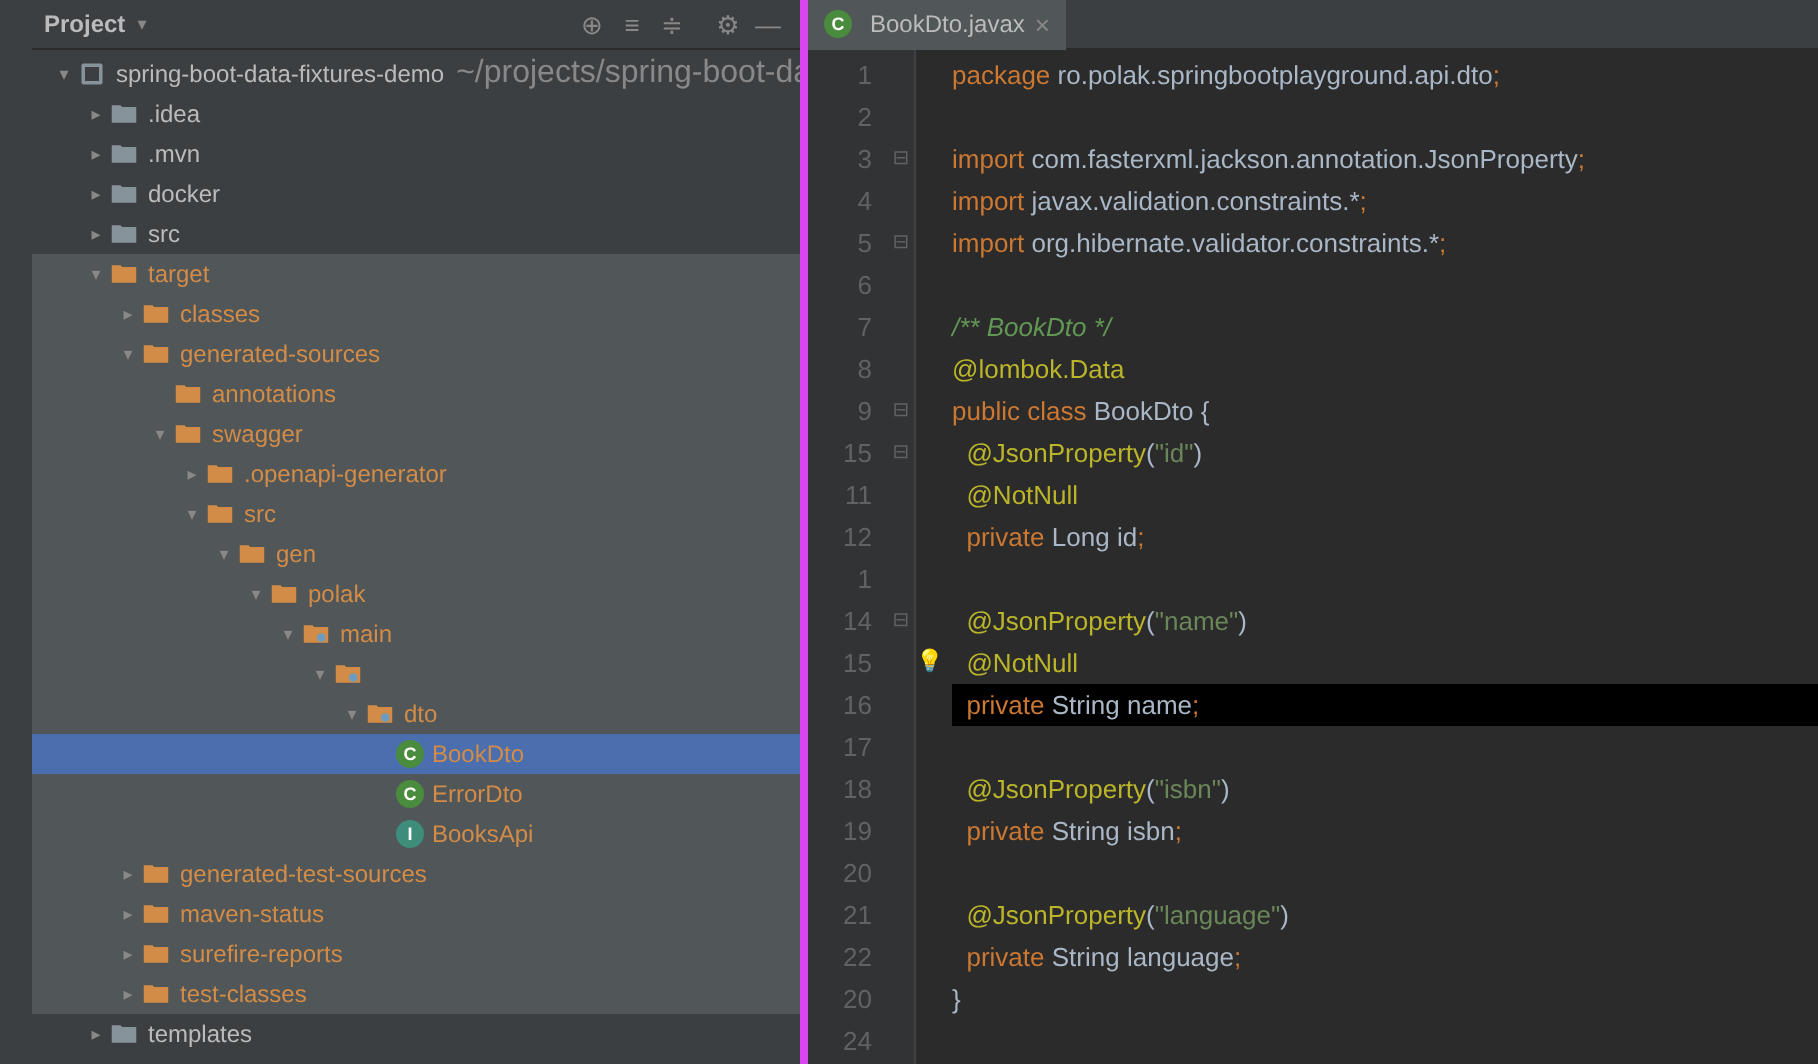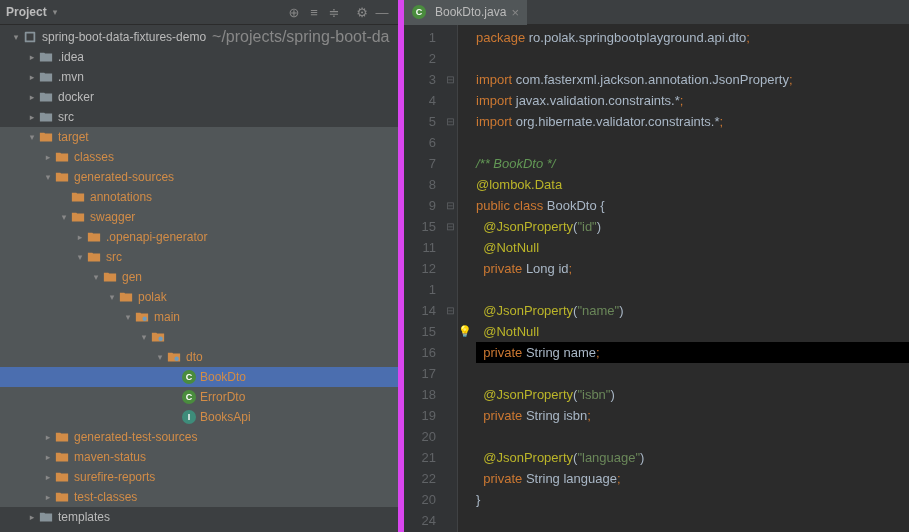--- a/index.html
+++ b/index.html
@@ -1,17 +1,17 @@
 <!DOCTYPE html>
 <html><head>
 <meta charset="utf-8">
 <style>
 * { margin:0; padding:0; box-sizing:border-box; font-family:'Segoe UI',Arial,sans-serif; }
 body { background:#2b2b2b; color:#a9b7c6; font-size:12px; width:909px; height:532px; overflow:hidden; display:flex; }
-.sidebar { width:404px; background:#3c3f41; display:flex; flex-direction:column; border-right:6px solid #d946ef; }
+.sidebar { width:404px; background:#3c3f41; display:flex; flex-direction:column; border-right:4px solid #d946ef;padding-left:16px; }
 .sb-header { height:25px; display:flex; align-items:center; padding:0 6px; border-bottom:1px solid #2b2b2b; background:#3c3f41; }
 .sb-title { color:#bbbbbb; font-weight:bold; font-size:12px; margin-right:4px; }
 .sb-title-arrow { color:#888; font-size:9px; margin-left:2px; }
 .sb-spacer { flex:1; }
 .sb-icon { width:20px; height:20px; display:flex; align-items:center; justify-content:center; color:#888; cursor:pointer; font-size:13px; }
 .tree { flex:1; overflow:hidden; padding-top:2px; }
 .row { height:20px; display:flex; align-items:center; white-space:nowrap; cursor:pointer; }
 .row.sel { background:#4b6eaf; }
 .row.hl { background:#515658; }
 .exp { width:12px; text-align:center; color:#888; font-size:9px; display:inline-block; flex-shrink:0; }
@@ -276,21 +276,21 @@
         </span>
         <span class="lbl ">templates</span>
       </div>
     </div>
 </div>
 
 <div class="editor">
   <div class="tabs">
     <div class="tab">
       <span class="icn i-class">C</span>
-      <span>BookDto.java</span>
+      <span>BookDto.javax</span>
       <span class="tab-close">×</span>
     </div>
   </div>
   <div class="code-area">
     <div class="gutter" id="gutter">
         <div>1</div>
         <div>2</div>
         <div>3</div>
         <div>4</div>
         <div>5</div>

